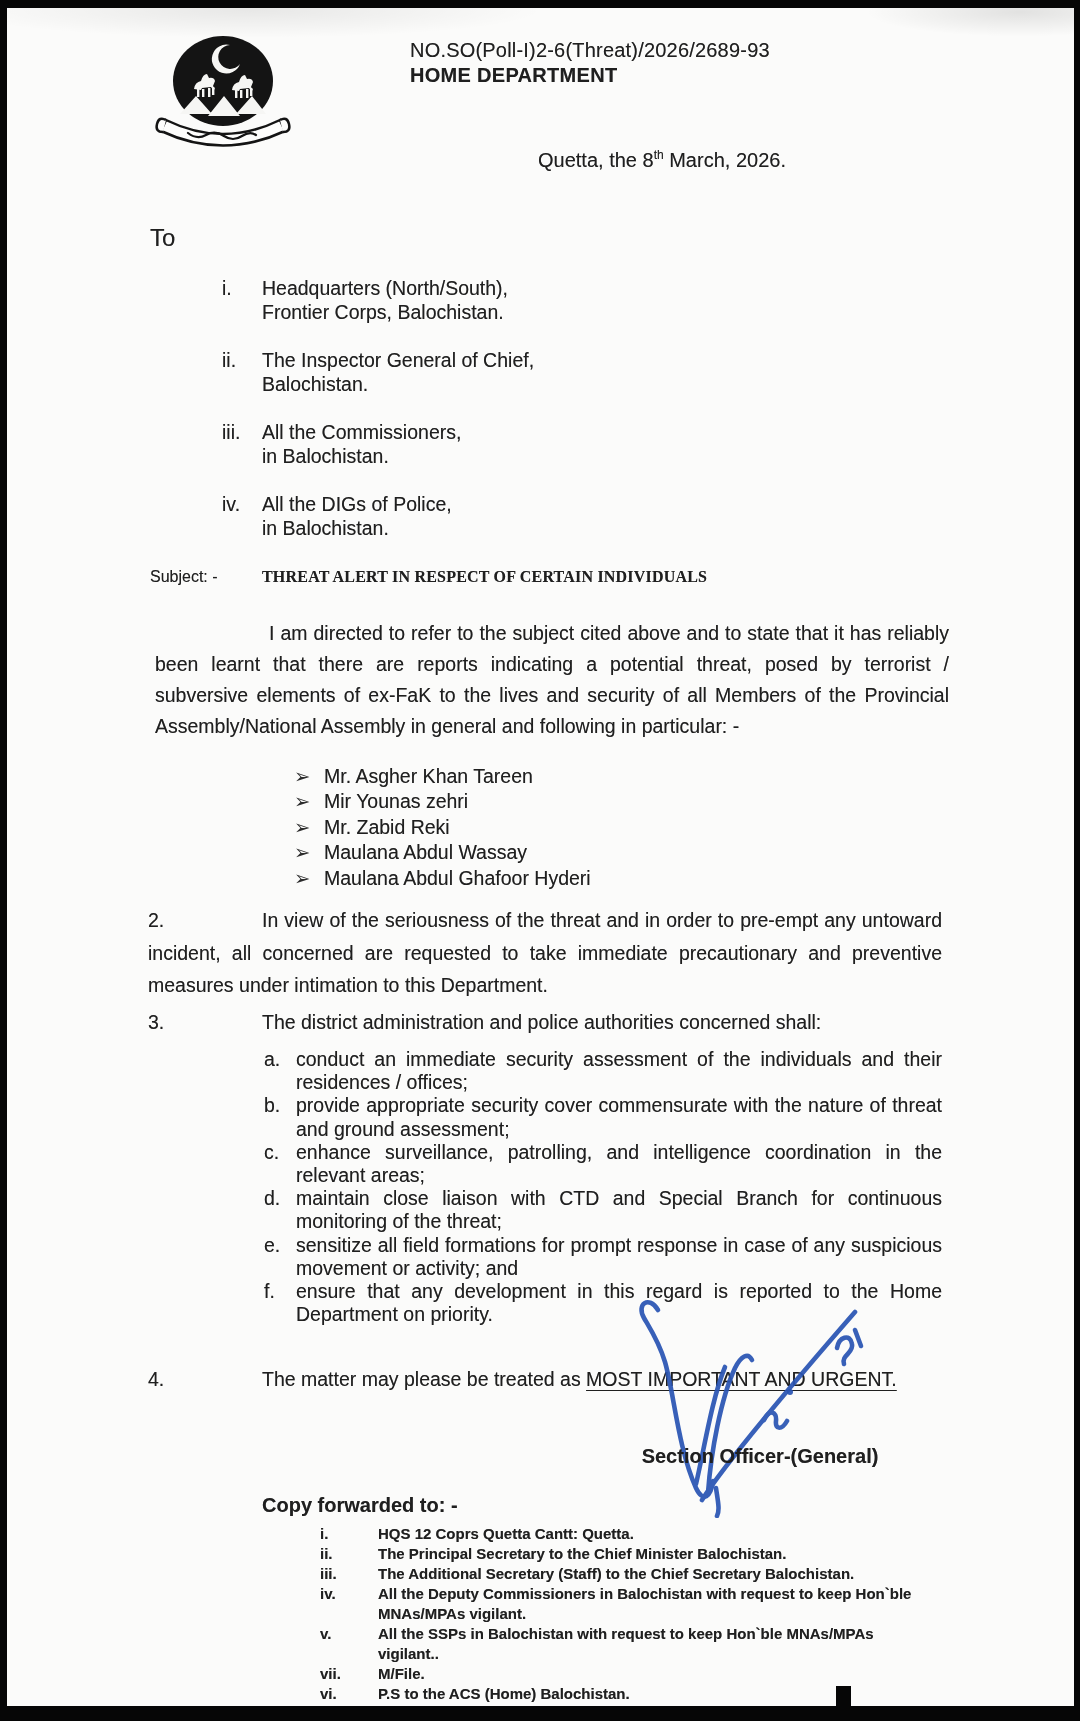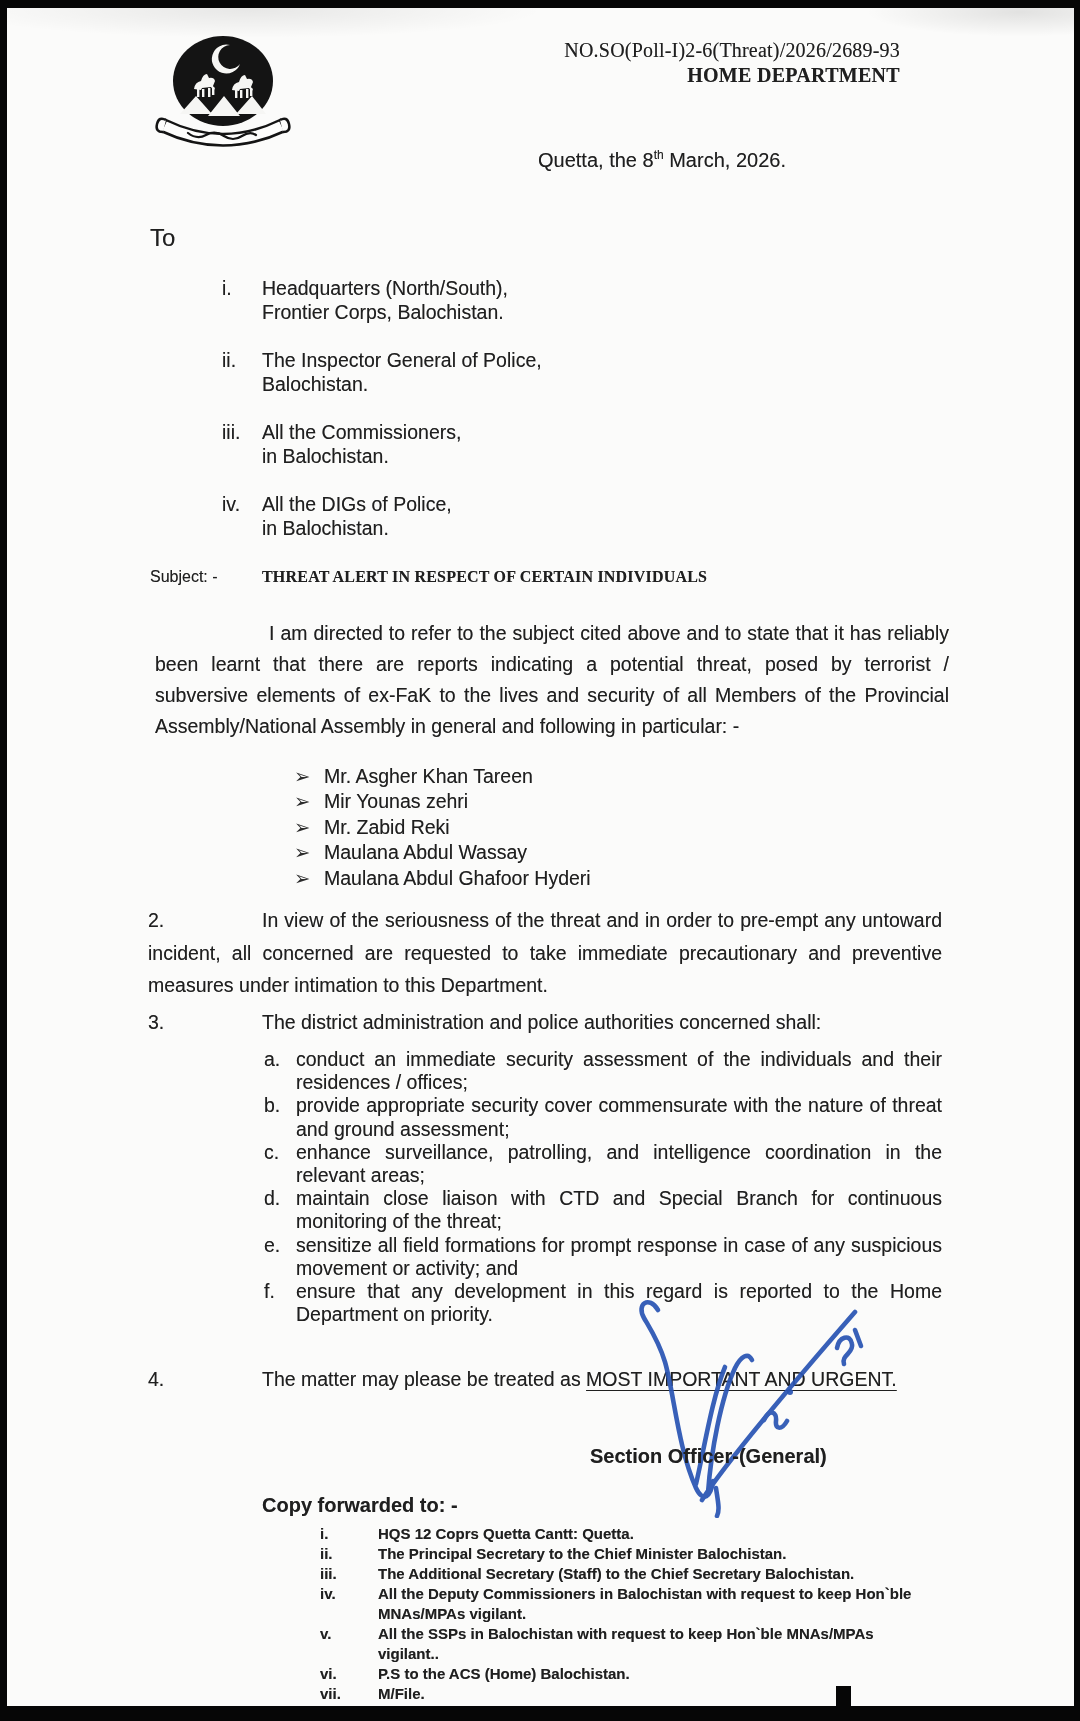--- a/index.html
+++ b/index.html
@@ -20,21 +20,21 @@
   
   .edge{position:absolute;background:#060606;}
   .edge-top{left:0;top:0;width:1080px;height:8px;}
   .edge-left{left:0;top:0;width:7px;height:1721px;}
   .edge-right{right:0;top:0;width:6px;height:1721px;}
   .edge-bottom{left:0;top:1706px;width:1080px;height:15px;}
   .edge-notch{left:836px;top:1686px;width:15px;height:22px;}
 
   
   .crest{position:absolute;left:152px;top:34px;width:140px;height:118px;}
-  .head-block{position:absolute;left:410px;top:38px;width:490px;text-align:right;font-family:Liberation Serif, serif;}
+  .head-block{position:absolute;left:410px;top:38px;width:490px;text-align:left;}
   .ref-no{font-size:20px;line-height:25px;letter-spacing:0.2px;}
   .gov-line{font-size:20.5px;font-weight:bold;line-height:25px;letter-spacing:0.2px;}
   .dept-line{font-size:20px;font-weight:bold;line-height:25px;letter-spacing:0.3px;}
   .date-line{position:absolute;left:538px;top:148px;font-size:20px;white-space:nowrap;}
   .date-line sup{font-size:12px;}
 
   .salutation{position:absolute;left:150px;top:224px;font-size:24px;}
 
   .addr-list{position:absolute;left:222px;top:276px;}
   .addr-item{display:flex;margin-bottom:24px;font-size:19.5px;line-height:24px;}
@@ -58,21 +58,21 @@
   .threat-list{position:absolute;left:294px;top:764px;font-size:19.5px;line-height:25.4px;}
   .threat-item{display:flex;}
   .arrow-bullet{width:30px;flex:0 0 30px;color:#2b2b2b;}
 
   .directives{position:absolute;left:264px;top:1048px;width:678px;}
   .directive{display:flex;font-size:19.5px;line-height:23.2px;}
   .dir-letter{width:32px;flex:0 0 32px;}
   .dir-text{flex:1;text-align:justify;}
 
   .sig-svg{position:absolute;left:612px;top:1288px;width:280px;height:230px;}
-  .sig-block{position:absolute;left:590px;top:1444px;width:340px;text-align:left;}
+  .sig-block{position:absolute;left:590px;top:1444px;width:340px;text-align:center;}
   .sig-designation{font-size:20px;font-weight:bold;line-height:24px;}
   .sig-fax{font-size:19px;line-height:22px;}
 
   .copy-heading{position:absolute;left:262px;top:1494px;font-size:20px;font-weight:bold;}
   .copy-list{position:absolute;left:320px;top:1524px;}
   .copy-item{display:flex;font-size:15px;font-weight:bold;line-height:20px;}
   .copy-num{width:58px;flex:0 0 58px;}
   .copy-text{width:540px;}
 </style>
 </head>
@@ -126,21 +126,21 @@
   <div class="salutation txt">To</div>
 
   <div class="addr-list">
     <div class="addr-item">
       <span class="addr-num txt">i.</span>
       <span class="addr-lines"><span class="txt">Headquarters (North/South),</span><br>
       <span class="txt">Frontier Corps, Balochistan.</span></span>
     </div>
     <div class="addr-item">
       <span class="addr-num txt">ii.</span>
-      <span class="addr-lines"><span class="txt">The Inspector General of Police,</span><br>
+      <span class="addr-lines"><span class="txt">The Inspector General of Chief,</span><br>
       <span class="txt">Balochistan.</span></span>
     </div>
     <div class="addr-item">
       <span class="addr-num txt">iii.</span>
       <span class="addr-lines"><span class="txt">All the Commissioners,</span><br>
       <span class="txt">in Balochistan.</span></span>
     </div>
     <div class="addr-item">
       <span class="addr-num txt">iv.</span>
       <span class="addr-lines"><span class="txt">All the DIGs of Police,</span><br>
@@ -257,22 +257,22 @@
     </div>
     <div class="copy-item">
       <span class="copy-num txt">iv.</span>
       <span class="copy-text txt">All the Deputy Commissioners in Balochistan with request to keep Hon`ble MNAs/MPAs vigilant.</span>
     </div>
     <div class="copy-item">
       <span class="copy-num txt">v.</span>
       <span class="copy-text txt">All the SSPs in Balochistan with request to keep Hon`ble MNAs/MPAs vigilant..</span>
     </div>
     <div class="copy-item">
+      <span class="copy-num txt">vii.</span>
+      <span class="copy-text txt">M/File.</span>
+    </div>
+    <div class="copy-item">
       <span class="copy-num txt">vi.</span>
       <span class="copy-text txt">P.S to the ACS (Home) Balochistan.</span>
     </div>
-    <div class="copy-item">
-      <span class="copy-num txt">vii.</span>
-      <span class="copy-text txt">M/File.</span>
-    </div>
   </div>
 
 </div>
 
 </body></html>

